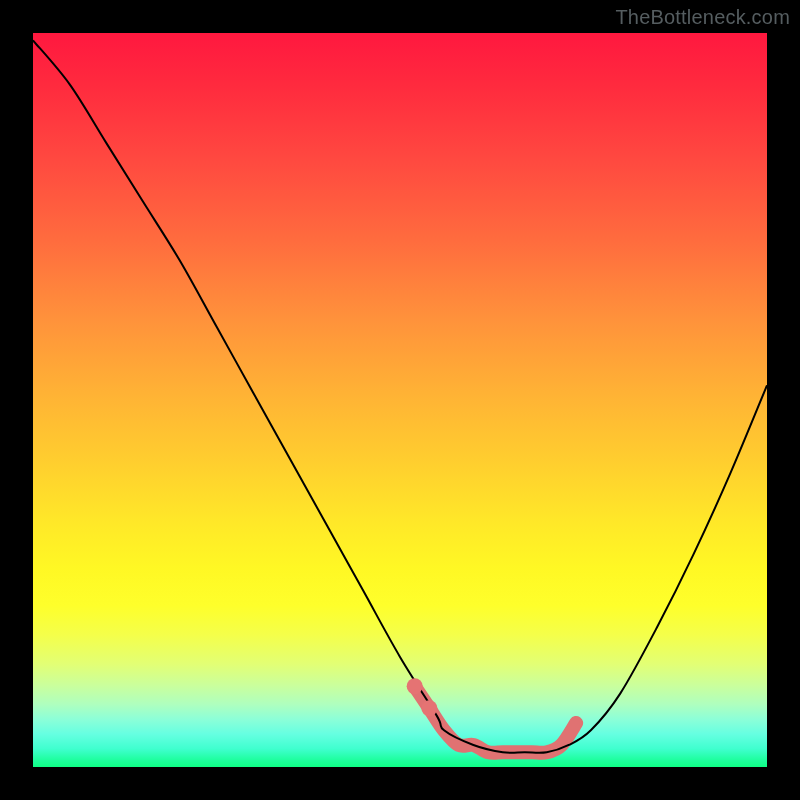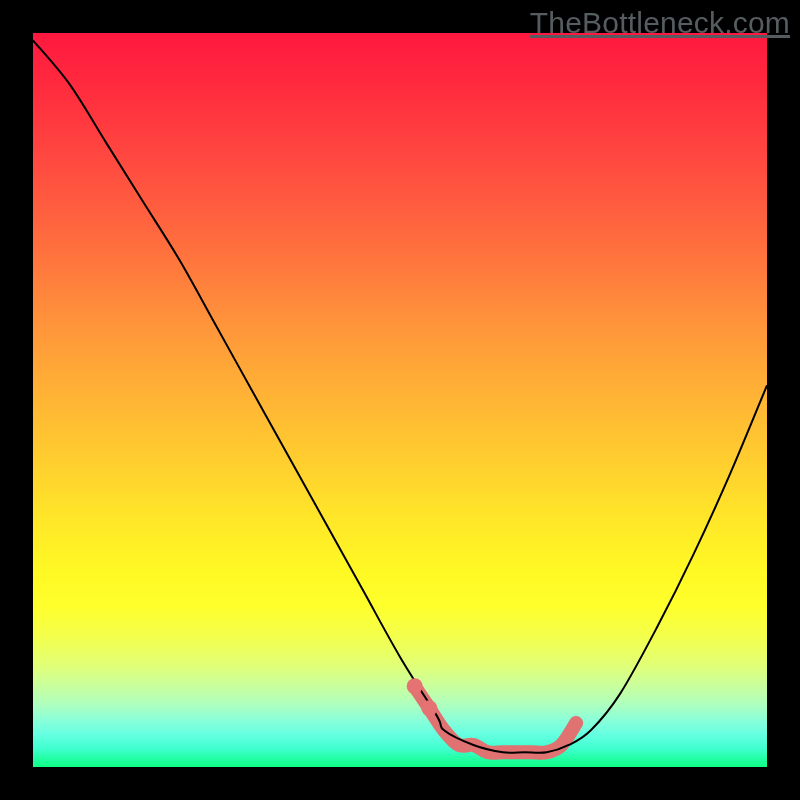--- a/index.html
+++ b/index.html
@@ -48,24 +48,23 @@
       #40ffcf 97.5%,
       #1fff9f 99%,
       #0fff86 100%
     );
   }
   .watermark {
     position: absolute;
     top: 6px;
     right: 10px;
     color: #555d60;
-    font-size: 30px;
+    font-size: 20px;
     font-weight: 500;
     letter-spacing: 0.2px;
-    text-decoration: underline;
   }
   svg.curve {
     position: absolute;
     inset: 0;
   }
 </style>
 </head>
 <body>
 
 <div class="frame">

